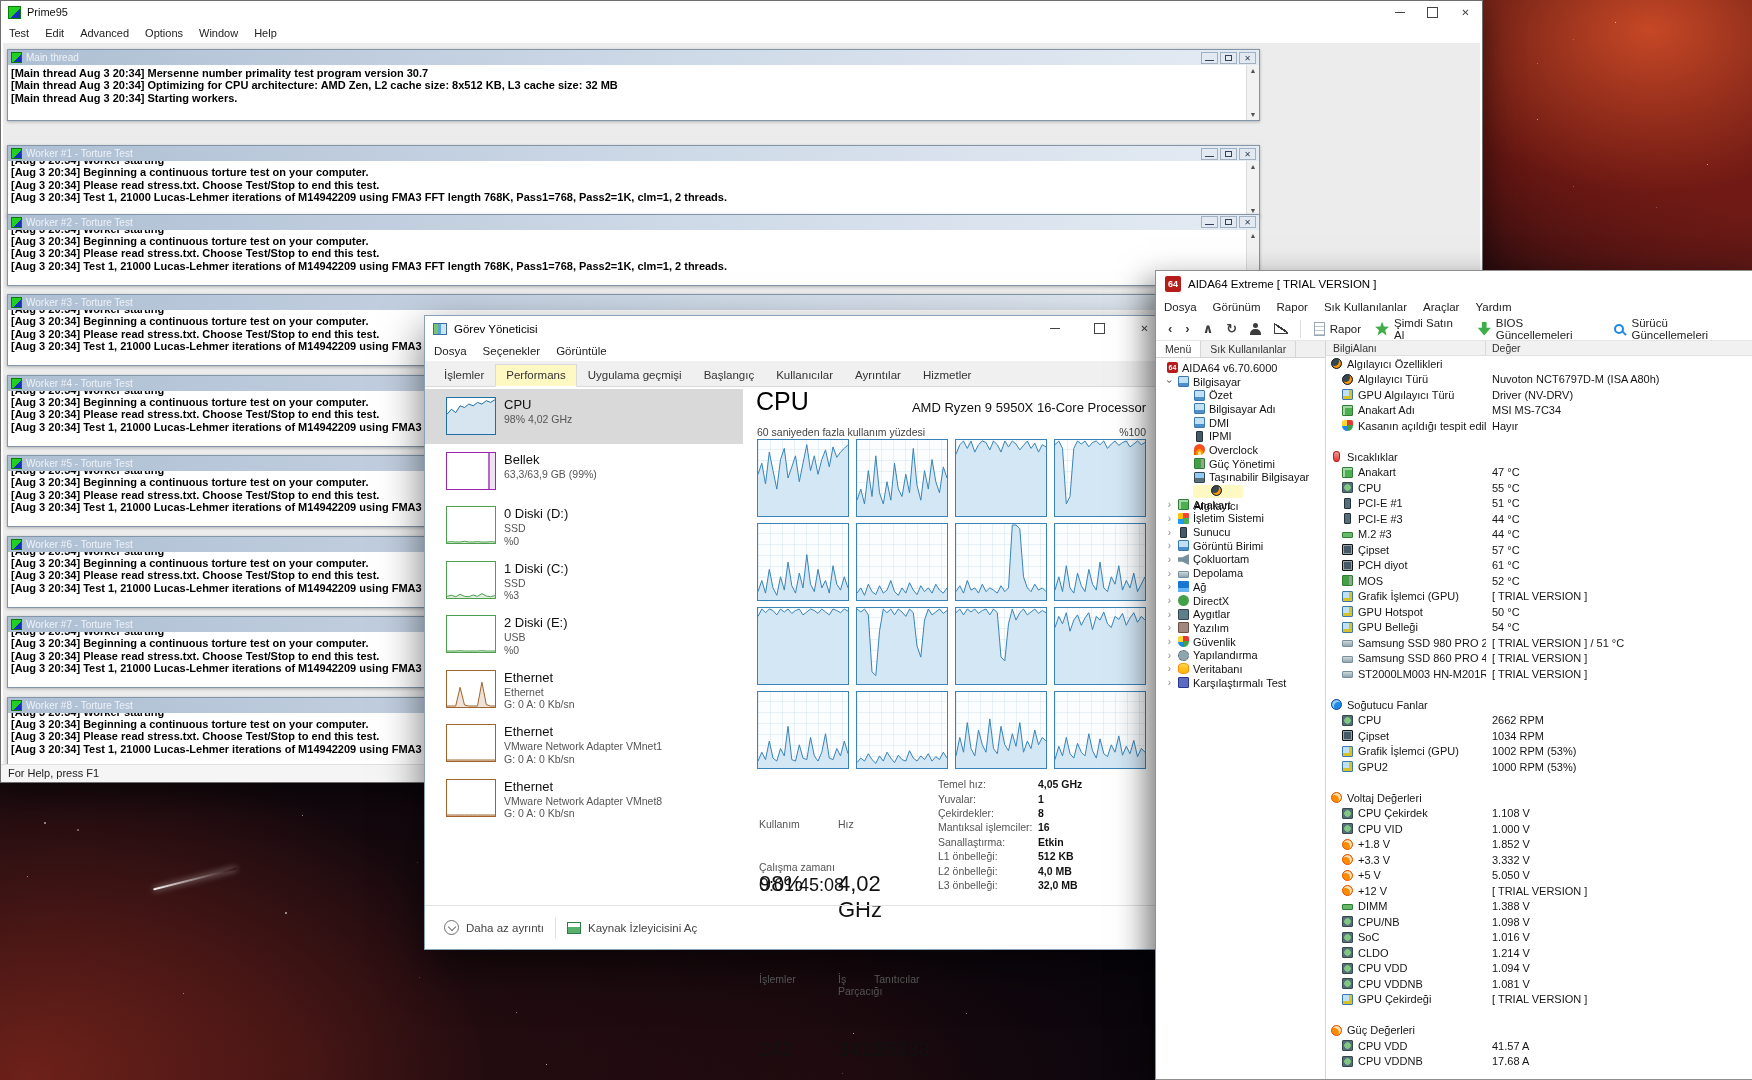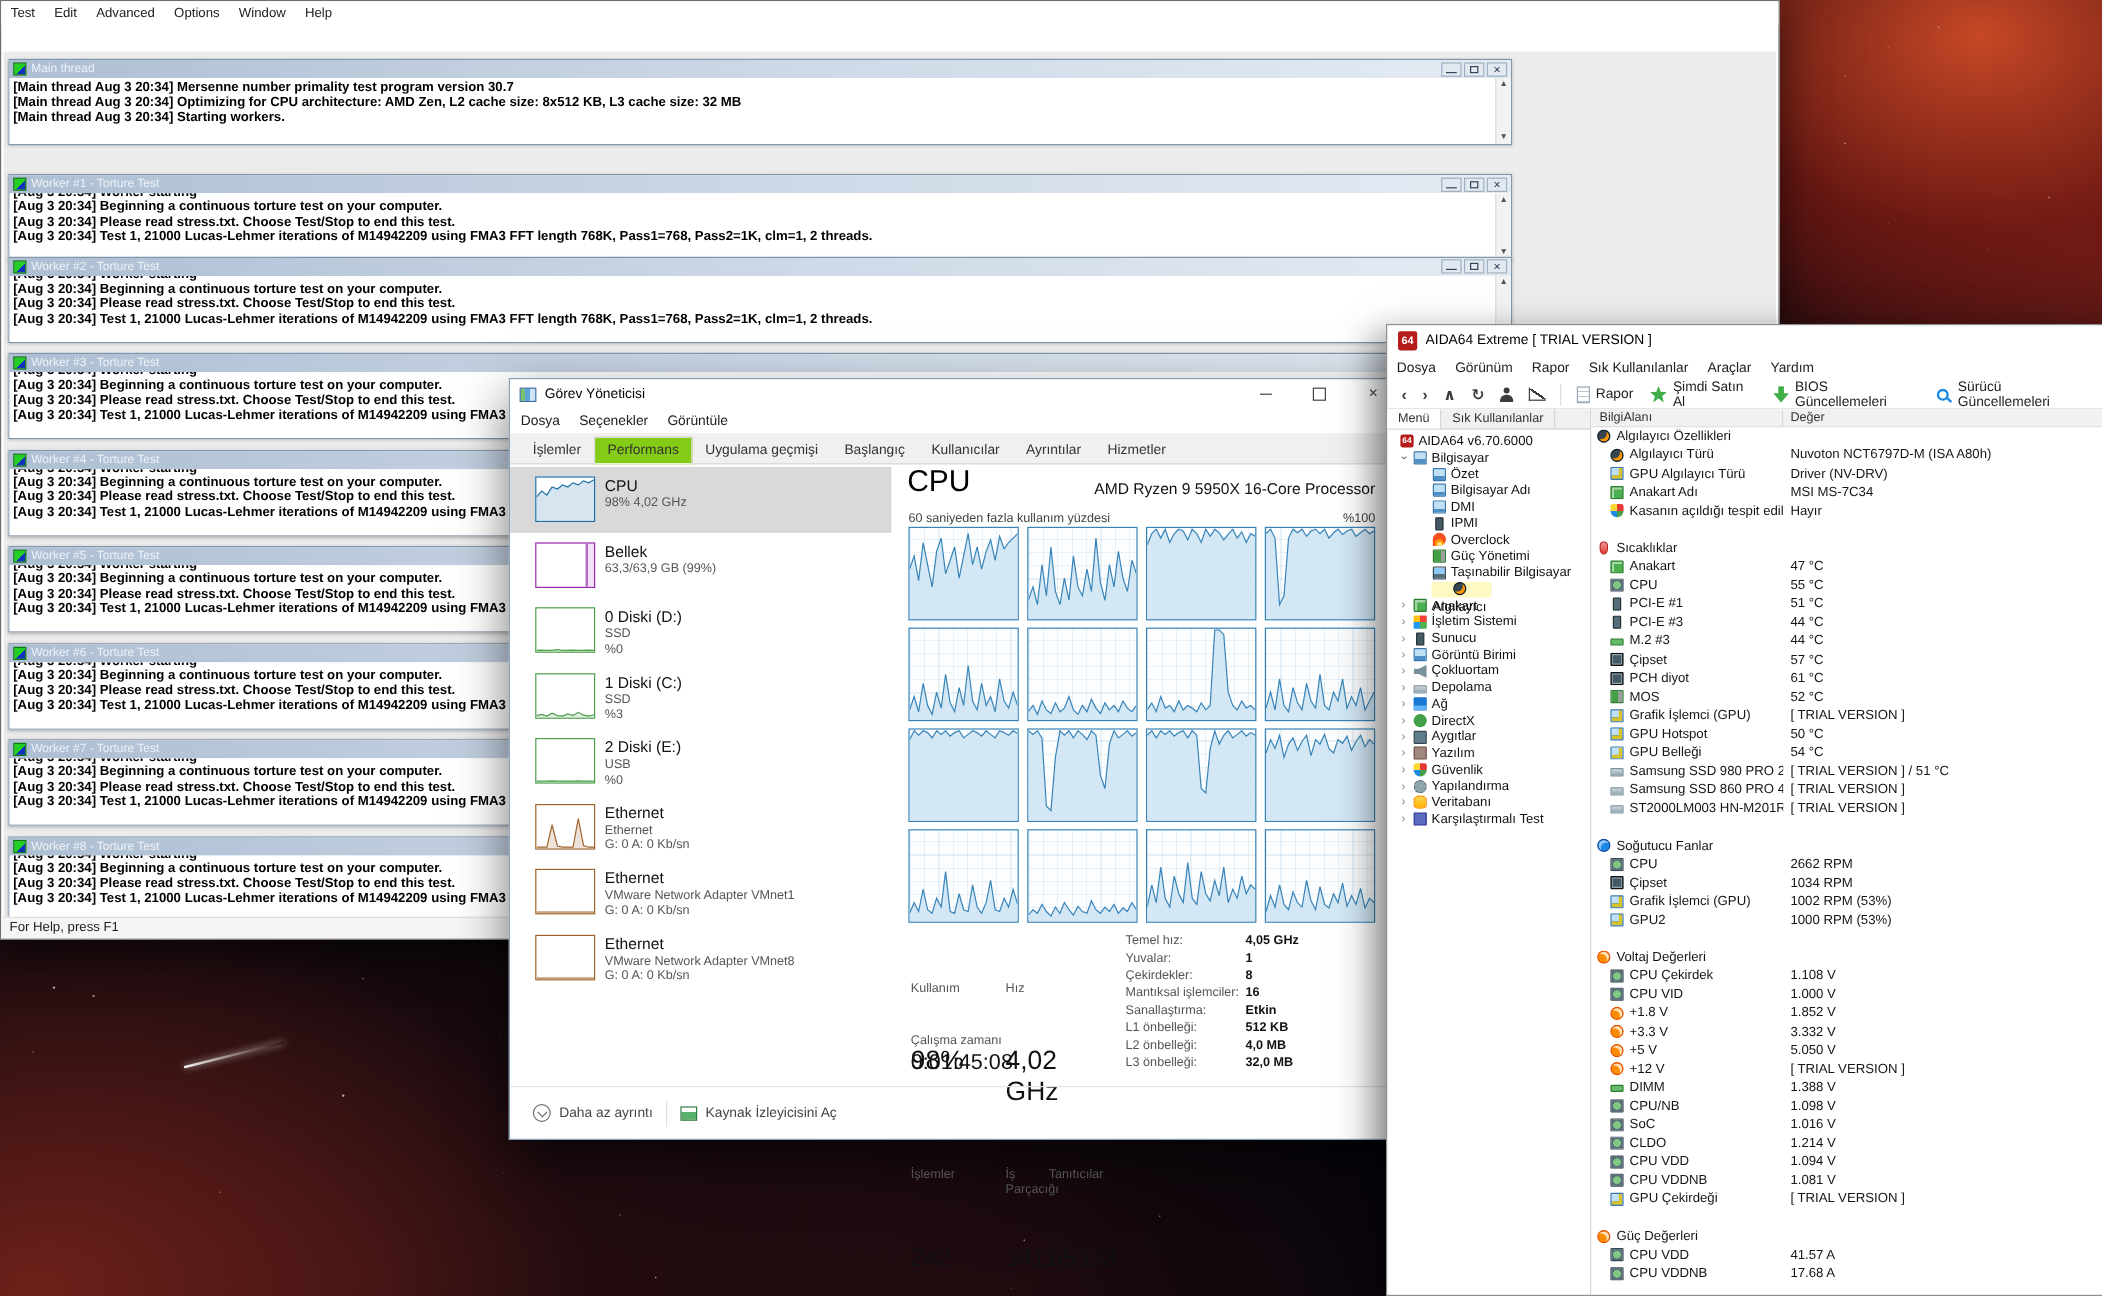--- a/index.html
+++ b/index.html
@@ -55,21 +55,21 @@
 .p95-status{position:absolute;left:0;right:0;bottom:0;height:18px;background:#f5f5f5;border-top:1px solid #e0e0e0;font-size:11px;color:#222;padding:2px 7px;}
 
 
 .tm{position:absolute;left:424px;top:315px;width:744px;height:635px;background:#fff;border:1px solid #88a0b8;box-shadow:0 16px 40px rgba(0,0,0,.55);}
 .tm-title{height:25px;display:flex;align-items:center;gap:7px;padding-left:8px;font-size:11.5px;color:#000;}
 .tmicon{width:14px;height:12px;border:1px solid #3a6ea5;background:linear-gradient(90deg,#7bc46f 0 30%,#5aa4d8 30% 62%,#cfe3f5 62%);flex:none;}
 .tm-title .winctl .winbtn{width:45px;}
 .tm-menu{height:20px;display:flex;align-items:center;font-size:11.5px;color:#222;padding-left:1px;}
 .tm-tabstrip{height:26px;background:#f0f0f0;border-bottom:1px solid #d9d9d9;display:flex;align-items:flex-end;padding-left:8px;font-size:11.5px;color:#333;}
 .tab{padding:4px 10px 5px;border:1px solid transparent;margin-bottom:-1px;}
-.tab.active{background:#84cc16;border-color:#d9d9d9;border-bottom-color:#fff;}
+.tab.active{background:#fef9c3;border-color:#d9d9d9;border-bottom-color:#fff;}
 .tm-side{position:absolute;left:0;top:71px;width:318px;bottom:44px;overflow:hidden;padding-top:2px;}
 .tm-item{height:54.5px;display:flex;gap:8px;padding:8px 0 0 21px;}
 .tm-item.sel{background:#d9d9d9;}
 .thumb{width:50px;height:38px;border:1px solid;background:#fff;position:relative;flex:none;overflow:hidden;}
 .thumb svg{position:absolute;left:0;bottom:0;}
 .memline{position:absolute;top:0;bottom:0;width:2px;background:#b16bc4;}
 .memfill{position:absolute;top:0;bottom:0;right:0;background:rgba(155,39,175,.14);}
 .ti-name{font-size:13px;color:#111;line-height:16px;}
 .ti-sub{font-size:10.5px;color:#555;line-height:12.5px;white-space:nowrap;}
 .tm-main{position:absolute;left:331px;top:71px;width:392px;bottom:44px;}
@@ -310,20 +310,29 @@
         <span class="star" style="left: 1051px; top: 619px; width: 1px; height: 1px; opacity: 0.66;"></span>
         <span class="star" style="left: 282px; top: 225px; width: 1px; height: 1px; opacity: 0.33;"></span>
         <span class="star" style="left: 1110px; top: 944px; width: 1px; height: 1px; opacity: 0.67;"></span>
         <span class="star" style="left: 608px; top: 430px; width: 1px; height: 1px; opacity: 0.33;"></span>
         <span class="star" style="left: 93px; top: 514px; width: 1px; height: 1px; opacity: 0.49;"></span>
       </div>
     <div class="comet"></div>
   </div>
 
   <section class="p95">
+    <header class="p95-title">
+      <span class="p95icon"></span>
+      <span>Prime95</span>
+      <span class="winctl">
+        <span class="winbtn g-min"></span>
+        <span class="winbtn g-max"></span>
+        <span class="winbtn g-cls"></span>
+      </span>
+    </header>
     <nav class="p95-menu" id="p95-menu">
         <span class="menu-item">Test</span>
         <span class="menu-item">Edit</span>
         <span class="menu-item">Advanced</span>
         <span class="menu-item">Options</span>
         <span class="menu-item">Window</span>
         <span class="menu-item">Help</span>
       </nav>
     <div class="mdi" id="mdi">
         <div class="child" style="top: 6px;">

